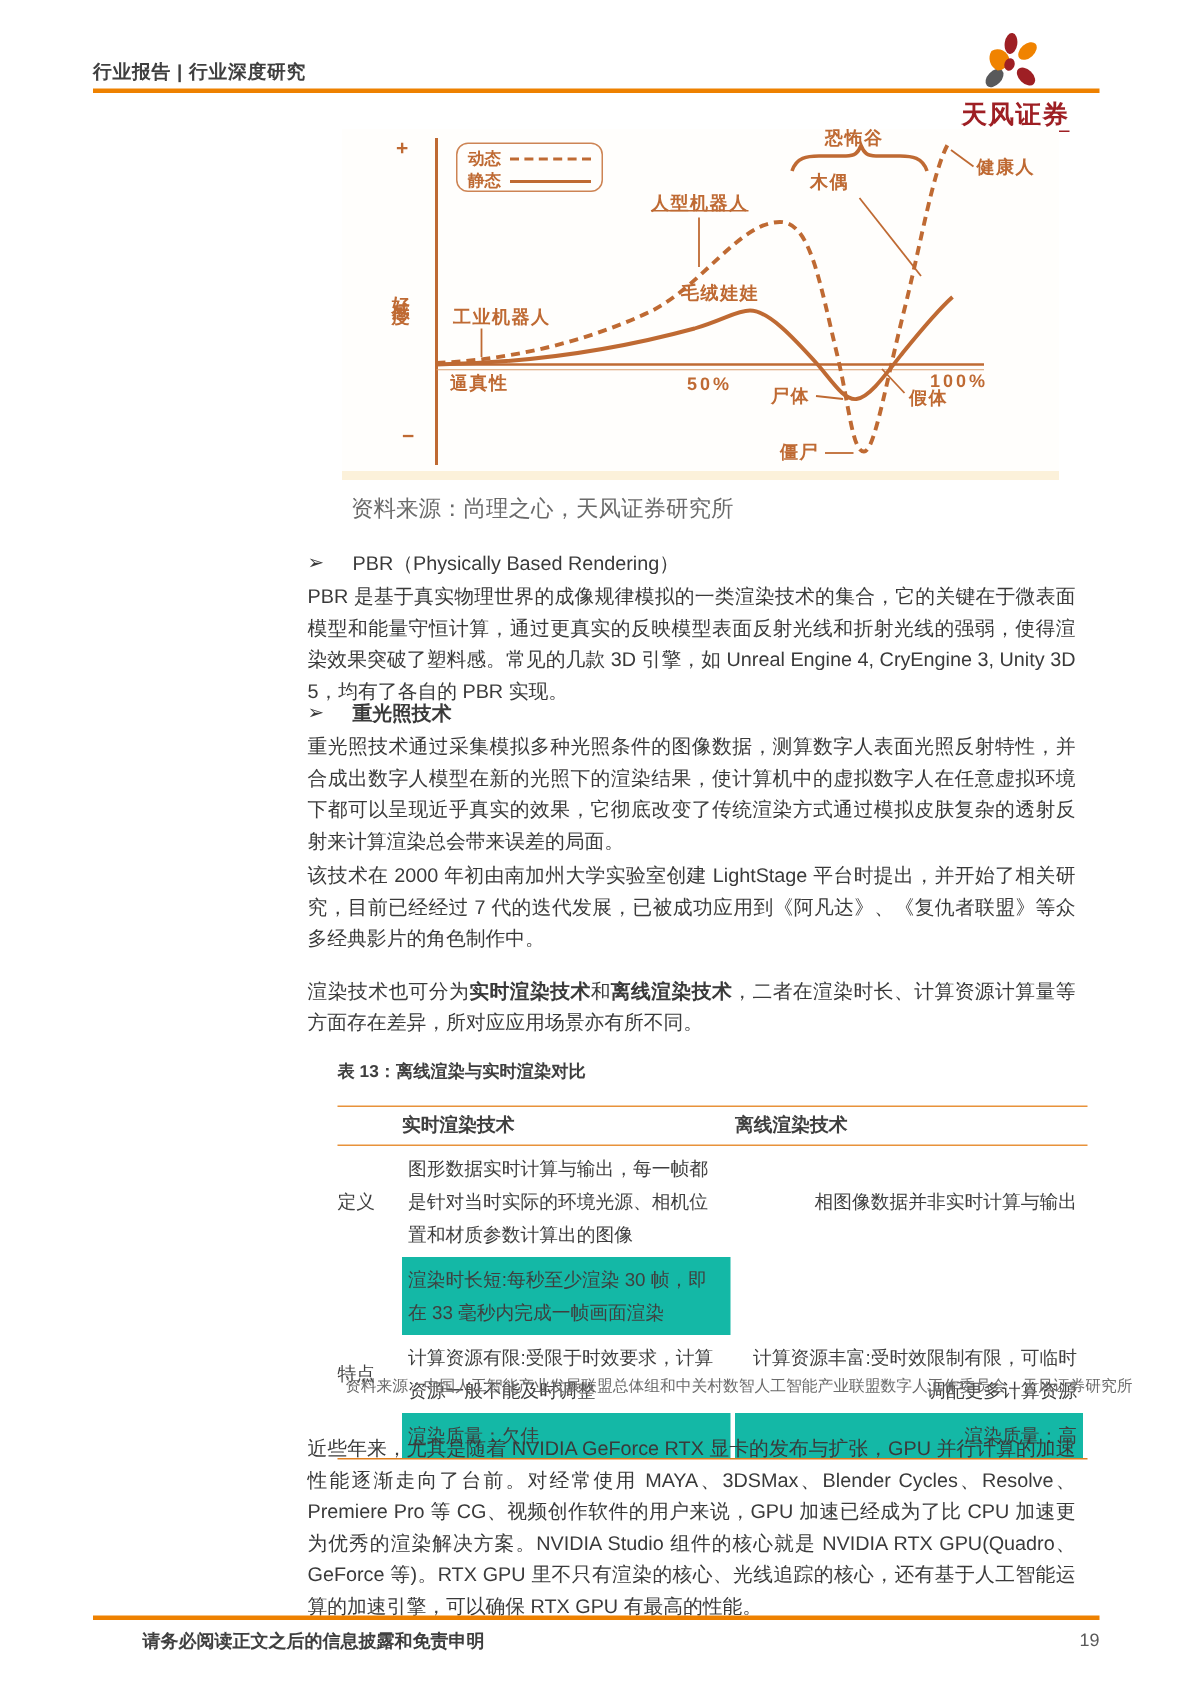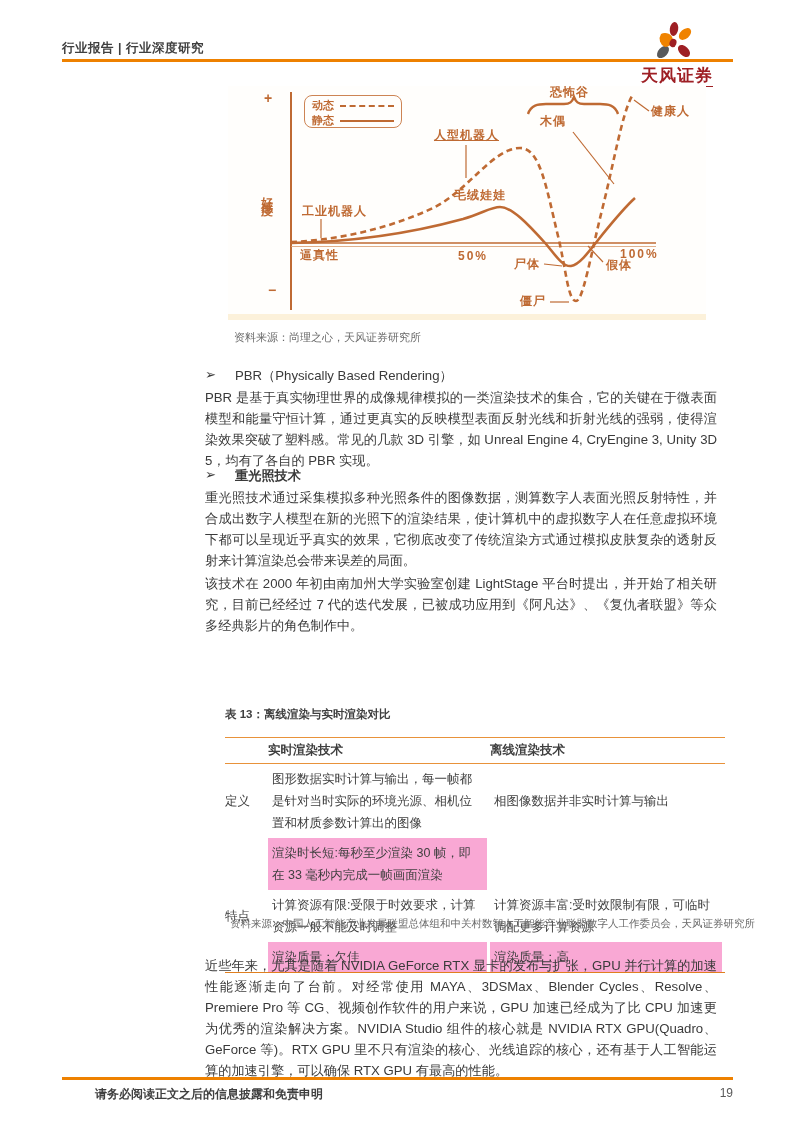--- a/index.html
+++ b/index.html
@@ -20,40 +20,40 @@
   .chart svg { position:absolute; left:0; top:0; }
   .clab { position:absolute; color:#bf6a33; font-size:12px; font-weight:600; white-space:nowrap; letter-spacing:1px; }
   .clab-v { writing-mode:vertical-rl; letter-spacing:3px; }
   .legend-box { position:absolute; left:76px; top:9px; width:98px; height:33px; border:1.5px solid #cd8454; border-radius:8px; padding:2px 7px; display:flex; flex-direction:column; justify-content:space-evenly; }
   .leg-row { display:flex; align-items:center; gap:6px; }
   .leg-name { color:#bf6a33; font-size:11px; font-weight:600; }
   .leg-line { flex:1; height:0; border-top:2.4px solid #bf6a33; }
   .leg-line.dashed { border-top-style:dashed; }
   .chart-strip { position:absolute; left:0; bottom:0; width:100%; height:6px; background:#fcf1da; }
 
-  .fig-source { position:absolute; left:234px; top:330px; font-size:11px; color:#6a6a6a; }
+  .fig-source { position:absolute; left:234px; top:330px; font-size:15px; color:#6a6a6a; }
 
   
   .sec-head { position:absolute; left:205px; width:512px; font-size:13.2px; color:#3a3a3a; display:flex; }
   .sec-head .bullet { width:30px; }
   .para { position:absolute; left:205px; width:512px; font-size:13.2px; line-height:21px; text-align:justify; color:#3a3a3a; }
   .para b { font-weight:700; }
 
   
   .tbl { position:absolute; left:225px; top:707px; width:500px; }
   .tbl-caption { font-size:11.5px; font-weight:700; color:#3f3f3f; margin-bottom:15px; }
   .tbl-rule { height:0; border-top:1.2px solid #e8923a; }
   .tbl-rule.bottom { border-top:1.6px solid #e07f1f; }
   .tbl-hrow { display:flex; padding:4px 0; }
   .tbl-hcell { font-size:12.5px; font-weight:700; color:#3f3f3f; }
   .tbl-row { display:flex; align-items:stretch; }
   .cell-label { width:43px; display:flex; align-items:center; font-size:12.5px; color:#3f3f3f; flex:none; }
   .cell-1 { width:219px; flex:none; margin-right:3px; padding:4px 6px 4px 4px; font-size:12.5px; line-height:22px; color:#3f3f3f; display:flex; flex-direction:column; justify-content:center; }
-  .cell-2 { width:232px; flex:none; padding:4px 4px 4px 4px; font-size:12.5px; line-height:22px; color:#3f3f3f; display:flex; flex-direction:column; justify-content:center; }
-  .shaded { background:#f9a8d4; }
+  .cell-2 { width:232px; flex:none; padding:4px 4px 4px 4px; font-size:12.5px; line-height:22px; color:#3f3f3f; display:flex; flex-direction:column; justify-content:center;text-align:right; }
+  .shaded { background:#14b8a6; }
   .tbl-source { position:absolute; left:230px; top:917px; font-size:10.5px; color:#6a6a6a; white-space:nowrap; }
 
   
   .ftr-rule { position:absolute; left:62px; top:1077px; width:671px; height:2.5px; background:#ee8100; }
   .ftr-disclaimer { position:absolute; left:95px; top:1086px; font-size:12px; font-weight:700; color:#3f3f3f; }
   .ftr-page { position:absolute; right:60px; top:1086px; font-size:12px; color:#595959; }
 </style>
 </head>
 <body>
 
@@ -138,20 +138,21 @@
   <div class="para" style="top:387px;">PBR 是基于真实物理世界的成像规律模拟的一类渲染技术的集合，它的关键在于微表面模型和能量守恒计算，通过更真实的反映模型表面反射光线和折射光线的强弱，使得渲染效果突破了塑料感。常见的几款 3D 引擎，如 Unreal Engine 4, CryEngine 3, Unity 3D 5，均有了各自的 PBR 实现。</div>
 
   <div class="sec-head" style="top:467px;">
     <span class="bullet">➢</span>
     <span style="font-weight:700;">重光照技术</span>
   </div>
   <div class="para" style="top:487px;">重光照技术通过采集模拟多种光照条件的图像数据，测算数字人表面光照反射特性，并合成出数字人模型在新的光照下的渲染结果，使计算机中的虚拟数字人在任意虚拟环境下都可以呈现近乎真实的效果，它彻底改变了传统渲染方式通过模拟皮肤复杂的透射反射来计算渲染总会带来误差的局面。</div>
 
   <div class="para" style="top:573px;">该技术在 2000 年初由南加州大学实验室创建 LightStage 平台时提出，并开始了相关研究，目前已经经过 7 代的迭代发展，已被成功应用到《阿凡达》、《复仇者联盟》等众多经典影片的角色制作中。</div>
 
+  <div class="para" style="top:650px;"><span>渲染技术也可分为</span><b>实时渲染技术</b><span>和</span><b>离线渲染技术</b><span>，二者在渲染时长、计算资源计算量等方面存在差异，所对应应用场景亦有所不同。</span></div>
 
   <div class="tbl">
     <div class="tbl-caption">表 13：离线渲染与实时渲染对比</div>
     <div class="tbl-rule"></div>
     <div class="tbl-hrow">
       <div class="cell-label"></div>
       <div class="tbl-hcell" style="width:222px;">实时渲染技术</div>
       <div class="tbl-hcell" style="width:232px;">离线渲染技术</div>
     </div>
     <div class="tbl-rule"></div>

